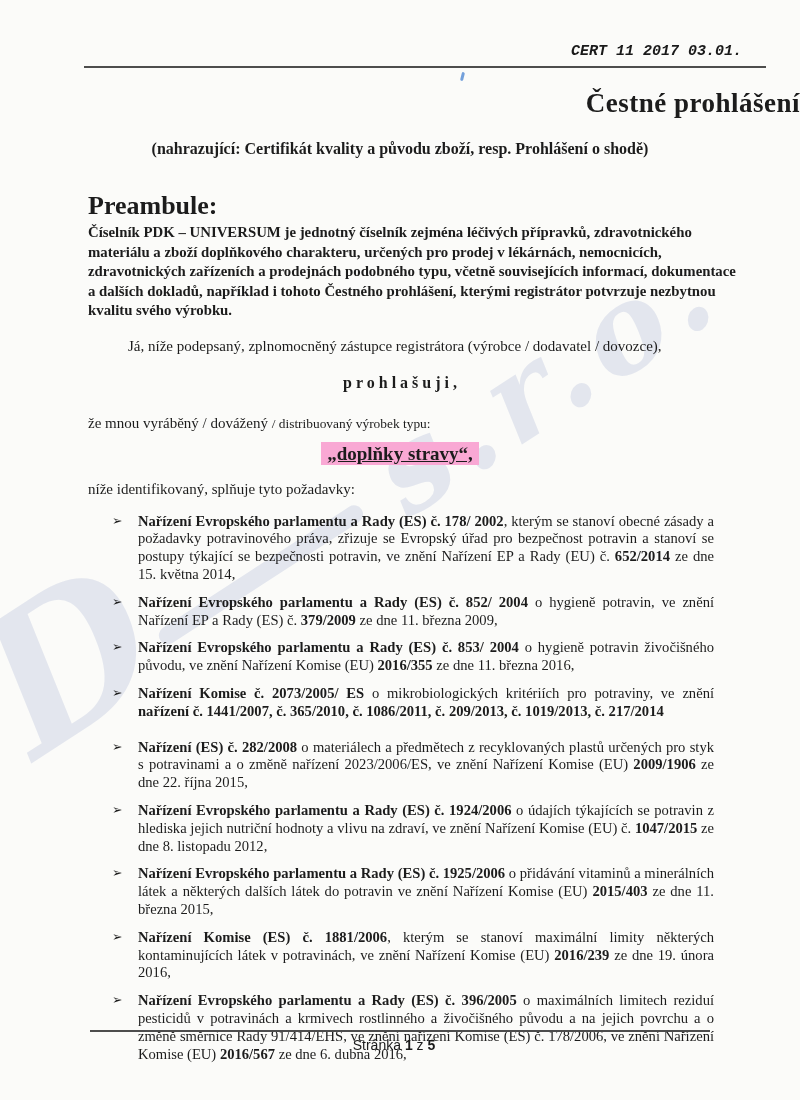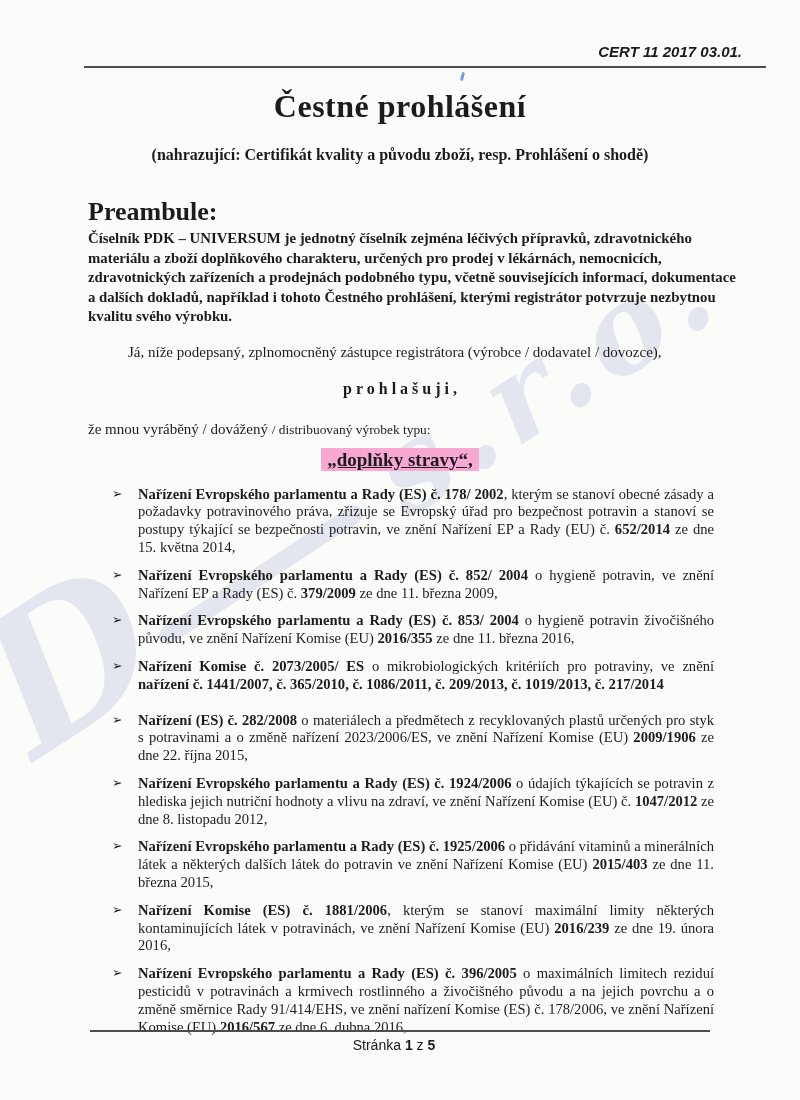--- a/index.html
+++ b/index.html
@@ -21,31 +21,31 @@
     user-select:none;
   }
   .wm-cap{font-size:190px;line-height:0;}
   .wm-flourish{display:inline-block;width:240px;height:18px;background:#e3e6ee;
     border-radius:10px;vertical-align:24px;margin:0 34px 0 6px;}
   .wm-sro{font-size:120px;letter-spacing:10px;line-height:0;}
   
   .content{position:relative;z-index:1;}
   .header-ref{
     position:absolute;top:43px;right:58px;
-    font-family:Liberation Sans, sans-serif;
+    font-family:Liberation Mono, monospace;
     font-style:italic;font-weight:bold;font-size:15px;color:#1a1a1a;
   }
   .header-rule{position:absolute;top:66px;left:84px;width:682px;height:2px;background:#4d4d4d;}
   .blue-mark{
     position:absolute;top:72px;left:461px;width:3px;height:9px;
     background:#5a8fd6;border-radius:2px;transform:rotate(14deg);opacity:.85;
   }
   .doc-title{
-    margin:0;padding-top:88px;text-align:center;
-    font-size:32px;font-weight:bold;letter-spacing:.5px;
+    margin:0;padding-top:88px;text-align:right;
+    font-size:27px;font-weight:bold;letter-spacing:.5px;
   }
   .doc-subtitle{text-align:center;font-weight:bold;font-size:16px;margin-top:21px;}
   .preamble{margin:33px 58px 0 88px;}
   .preamble-heading{font-size:26px;font-weight:bold;margin:0 0 2px 0;}
   .preamble p{margin:0;font-weight:bold;font-size:14.8px;line-height:1.32;}
   .intro{margin:17px 58px 0 128px;font-size:15px;}
   .declare{
     text-align:center;font-weight:bold;font-size:16px;margin-top:19px;
   }
   .product-line{margin:23px 0 0 88px;font-size:15px;}
@@ -93,28 +93,29 @@
     </div>
 
     <p class="intro">Já, níže podepsaný, zplnomocněný zástupce registrátora (výrobce / dodavatel / dovozce),</p>
 
     <div class="declare">p r o h l a š u j i ,</div>
 
     <p class="product-line"><span>že mnou vyráběný / dovážený </span><span class="smaller"> / distribuovaný výrobek typu:</span></p>
 
     <div class="product-type"><span>„doplňky stravy“,</span></div>
 
+    <p class="req">níže identifikovaný, splňuje tyto požadavky:</p>
 
     <ul class="bullets" id="bullet-list">
         <li><span class="arrow">➢</span><span class="seg"><span class="b">Nařízení Evropského parlamentu a Rady (ES) č. 178/ 2002</span><span>, kterým se stanoví obecné zásady a požadavky potravinového práva, zřizuje se Evropský úřad pro bezpečnost potravin a stanoví se postupy týkající se bezpečnosti potravin, ve znění Nařízení EP a Rady (EU) č. </span><span class="b">652/2014</span><span> ze dne 15. května 2014,</span></span></li>
         <li><span class="arrow">➢</span><span class="seg"><span class="b">Nařízení Evropského parlamentu a Rady (ES) č. 852/ 2004</span><span> o hygieně potravin, ve znění Nařízení EP a Rady (ES) č. </span><span class="b">379/2009</span><span> ze dne 11. března 2009,</span></span></li>
         <li><span class="arrow">➢</span><span class="seg"><span class="b">Nařízení Evropského parlamentu a Rady (ES) č. 853/ 2004</span><span> o hygieně potravin živočišného původu, ve znění Nařízení Komise (EU) </span><span class="b">2016/355</span><span> ze dne 11. března 2016,</span></span></li>
         <li><span class="arrow">➢</span><span class="seg"><span class="b">Nařízení Komise č. 2073/2005/ ES</span><span> o mikrobiologických kritériích pro potraviny, ve znění </span><span class="b">nařízení č. 1441/2007, č. 365/2010, č. 1086/2011, č. 209/2013, č. 1019/2013, č. 217/2014</span></span></li>
         <li class="gap"><span class="arrow">➢</span><span class="seg"><span class="b">Nařízení (ES) č. 282/2008</span><span> o materiálech a předmětech z recyklovaných plastů určených pro styk s potravinami a o změně nařízení 2023/2006/ES, ve znění Nařízení Komise (EU) </span><span class="b">2009/1906</span><span> ze dne 22. října 2015,</span></span></li>
-        <li><span class="arrow">➢</span><span class="seg"><span class="b">Nařízení Evropského parlamentu a Rady (ES) č. 1924/2006</span><span>  o údajích týkajících se potravin z hlediska jejich nutriční hodnoty a vlivu na zdraví, ve znění Nařízení Komise (EU) č. </span><span class="b">1047/2012</span><span> ze dne 8. listopadu 2012,</span></span></li>
+        <li><span class="arrow">➢</span><span class="seg"><span class="b">Nařízení Evropského parlamentu a Rady (ES) č. 1924/2006</span><span>  o údajích týkajících se potravin z hlediska jejich nutriční hodnoty a vlivu na zdraví, ve znění Nařízení Komise (EU) č. </span><span class="b">1047/2015</span><span> ze dne 8. listopadu 2012,</span></span></li>
         <li><span class="arrow">➢</span><span class="seg"><span class="b">Nařízení Evropského parlamentu a Rady (ES) č. 1925/2006</span><span>  o přidávání vitaminů a minerálních látek a některých dalších látek do potravin ve znění Nařízení Komise (EU) </span><span class="b">2015/403</span><span> ze dne 11. března 2015,</span></span></li>
         <li><span class="arrow">➢</span><span class="seg"><span class="b">Nařízení Komise (ES) č. 1881/2006</span><span>, kterým se stanoví maximální limity některých kontaminujících látek v potravinách, ve znění Nařízení Komise (EU) </span><span class="b">2016/239</span><span> ze dne 19. února 2016,</span></span></li>
         <li><span class="arrow">➢</span><span class="seg"><span class="b">Nařízení Evropského parlamentu a Rady (ES) č. 396/2005</span><span> o maximálních limitech reziduí pesticidů v potravinách a krmivech rostlinného a živočišného původu a na jejich povrchu a o změně směrnice Rady 91/414/EHS, ve znění nařízení Komise (ES) č. 178/2006, ve znění Nařízení Komise (EU) </span><span class="b">2016/567</span><span> ze dne 6. dubna 2016,</span></span></li>
       </ul>
 
     <div class="footer-rule"></div>
     <div class="footer-text" id="footer-text"><span>Stránka </span><span class="b">1</span><span> z </span><span class="b">5</span></div>
   </div>
 </div>
 

